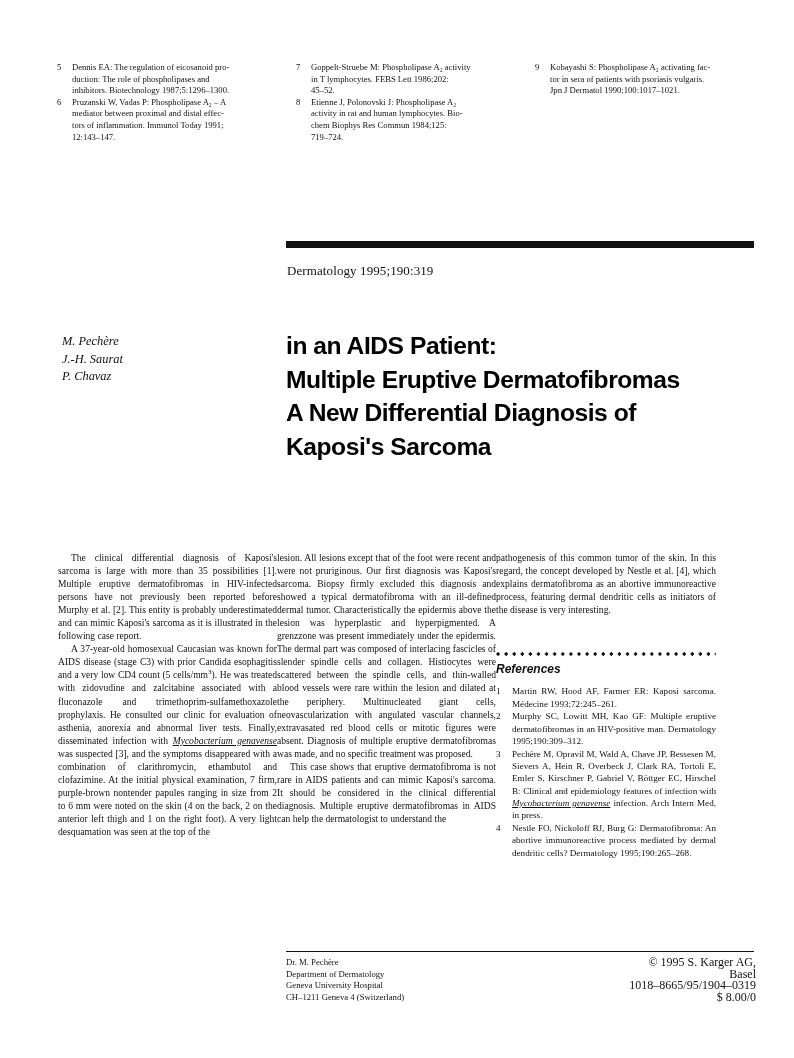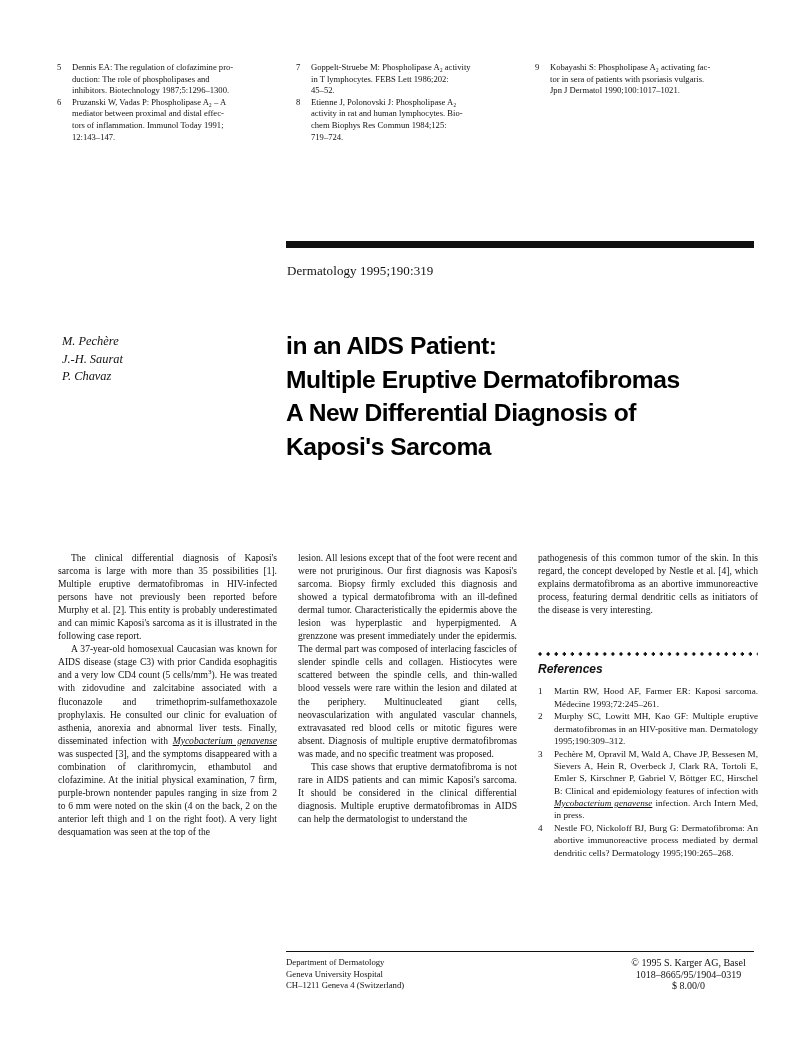--- a/index.html
+++ b/index.html
@@ -101,21 +101,20 @@
     color: #000000;
   }
 
   
   .cols {
     position: absolute;
     left: 58px;
     top: 551px;
     width: 700px;
     display: flex;
-    gap: 21px;
   }
   .cols .col {
     width: 219px;
   }
   .cols .col.c3 { width: 220px; }
   p.body {
     margin: 0;
     font-size: 9.55px;
     line-height: 13.05px;
     text-align: justify;
@@ -168,37 +167,37 @@
     width: 470px;
     display: flex;
     justify-content: space-between;
   }
   .foot-left {
     font-size: 8.7px;
     line-height: 11.6px;
     width: 300px;
   }
   .foot-right {
-    font-size: 10px;
+    font-size: 12px;
     line-height: 11.6px;
-    text-align: center;
+    text-align: right;
     width: 135px;
   }
 </style>
 </head>
 <body>
 
 <div class="page">
 
   <div class="top-refs">
 
     <div class="col">
       <div class="ref-line">
         <span class="ref-num">5</span>
-        <span class="ref-body">Dennis EA: The regulation of clofazimine pro-</span>
+        <span class="ref-body">Dennis EA: The regulation of eicosanoid pro-</span>
       </div>
       <div class="ref-line">
         <span class="ref-num"></span>
         <span class="ref-body">duction: The role of phospholipases and</span>
       </div>
       <div class="ref-line">
         <span class="ref-num"></span>
         <span class="ref-body last-line">inhibitors. Biotechnology 1987;5:1296–1300.</span>
       </div>
 
@@ -323,20 +322,21 @@
           </div>
         </div>
       </div>
     </div>
 
   </div>
 
   <div class="foot-rule"></div>
   <div class="foot">
     <div class="foot-left">
+      <div>Dr. M. Pechère</div>
       <div>Department of Dermatology</div>
       <div>Geneva University Hospital</div>
       <div>CH–1211 Geneva 4 (Switzerland)</div>
     </div>
     <div class="foot-right">
       <div>© 1995 S. Karger AG, Basel</div>
       <div>1018–8665/95/1904–0319</div>
       <div>$ 8.00/0</div>
     </div>
   </div>

